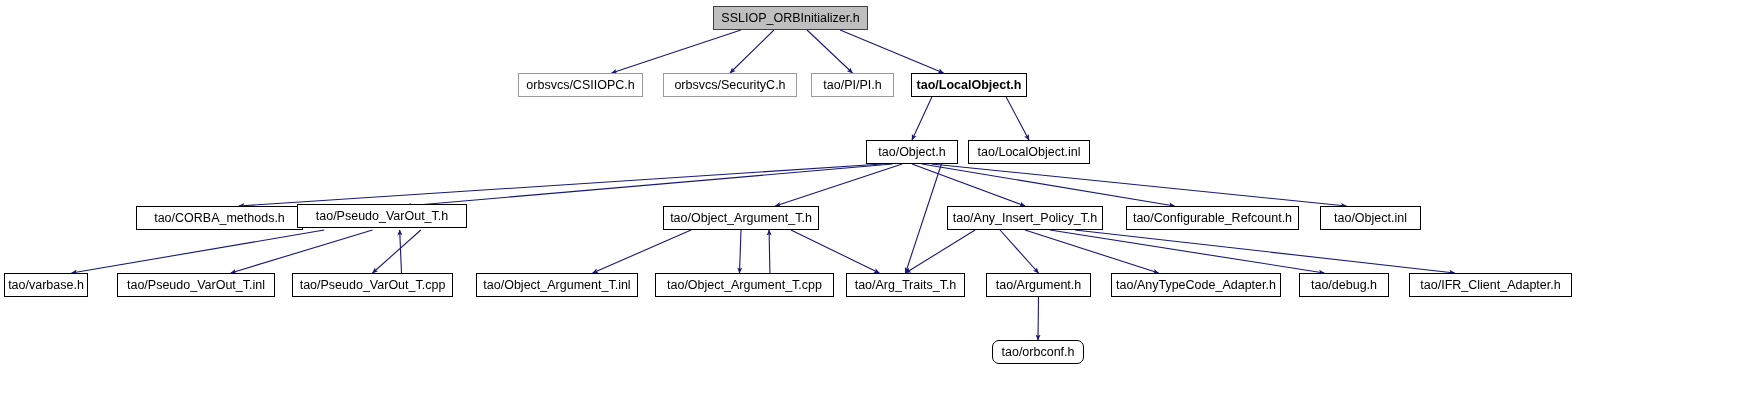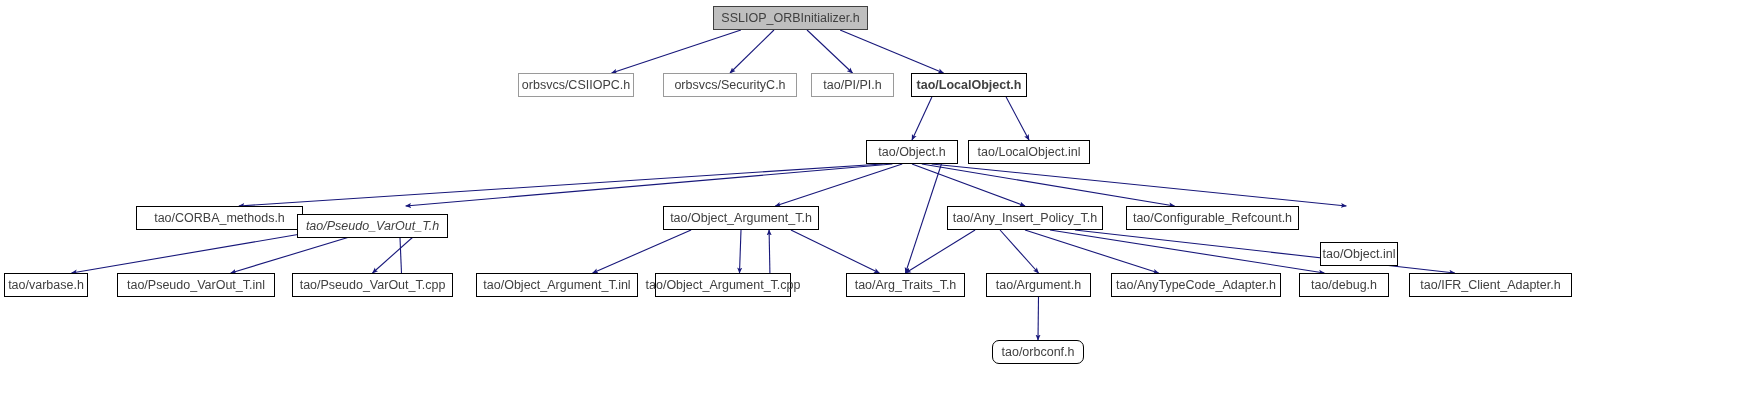--- a/index.html
+++ b/index.html
@@ -25,21 +25,21 @@
   }
   .node {
     position: absolute;
     box-sizing: border-box;
     display: flex;
     align-items: center;
     justify-content: center;
     height: 24px;
     background: #ffffff;
     border: 1px solid #9a9a9a;
-    color: #404040;
+    color: #000000;
     font-size: 12.5px;
     line-height: 1;
     white-space: nowrap;
     padding: 0 7px;
   }
   .node.strong {
     border: 1px solid #000000;
   }
   .node.root {
     background: #bfbfbf;
@@ -84,69 +84,69 @@
       <path d="M1000.04,230 L1038.5,273" stroke="#17177a" stroke-width="1.1" fill="none" marker-end="url(#arrow)"></path>
       <path d="M1025,230 L1158.6,273" stroke="#17177a" stroke-width="1.1" fill="none" marker-end="url(#arrow)"></path>
       <path d="M1049.96,230 L1324.2,273" stroke="#17177a" stroke-width="1.1" fill="none" marker-end="url(#arrow)"></path>
       <path d="M1074.92,230 L1454.64,273" stroke="#17177a" stroke-width="1.1" fill="none" marker-end="url(#arrow)"></path>
       <path d="M1038.5,297 L1038,340" stroke="#17177a" stroke-width="1.1" fill="none" marker-end="url(#arrow)"></path>
     </svg>
   <div id="node-layer">
       <div class="node root" style="left: 713px; top: 6px; width: 155px;">
         <span class="node-label">SSLIOP_ORBInitializer.h</span>
       </div>
-      <div class="node" style="left: 518px; top: 73px; width: 116px;">
+      <div class="node" style="left: 518px; top: 73px; width: 125px;">
         <span class="node-label">orbsvcs/CSIIOPC.h</span>
       </div>
       <div class="node" style="left: 663px; top: 73px; width: 134px;">
         <span class="node-label">orbsvcs/SecurityC.h</span>
       </div>
       <div class="node" style="left: 811px; top: 73px; width: 83px;">
         <span class="node-label">tao/PI/PI.h</span>
       </div>
       <div class="node strong" style="left: 911px; top: 73px; width: 116px; font-weight: bold;">
         <span class="node-label">tao/LocalObject.h</span>
       </div>
       <div class="node strong" style="left: 866px; top: 140px; width: 92px;">
         <span class="node-label">tao/Object.h</span>
       </div>
       <div class="node strong" style="left: 968px; top: 140px; width: 122px;">
         <span class="node-label">tao/LocalObject.inl</span>
       </div>
       <div class="node strong" style="left: 136px; top: 206px; width: 167px;">
         <span class="node-label">tao/CORBA_methods.h</span>
       </div>
-      <div class="node strong" style="left: 297px; top: 214px; width: 151px; font-style: italic;">
+      <div class="node strong" style="left: 297px; top: 204px; width: 170px;">
         <span class="node-label">tao/Pseudo_VarOut_T.h</span>
       </div>
       <div class="node strong" style="left: 663px; top: 206px; width: 156px;">
         <span class="node-label">tao/Object_Argument_T.h</span>
       </div>
       <div class="node strong" style="left: 947px; top: 206px; width: 156px;">
         <span class="node-label">tao/Any_Insert_Policy_T.h</span>
       </div>
       <div class="node strong" style="left: 1126px; top: 206px; width: 173px;">
         <span class="node-label">tao/Configurable_Refcount.h</span>
       </div>
-      <div class="node strong" style="left: 1320px; top: 206px; width: 78px; margin-top: 36px;">
+      <div class="node strong" style="left: 1320px; top: 206px; width: 101px;">
         <span class="node-label">tao/Object.inl</span>
       </div>
       <div class="node strong" style="left: 4px; top: 273px; width: 84px;">
         <span class="node-label">tao/varbase.h</span>
       </div>
       <div class="node strong" style="left: 117px; top: 273px; width: 158px;">
         <span class="node-label">tao/Pseudo_VarOut_T.inl</span>
       </div>
       <div class="node strong" style="left: 292px; top: 273px; width: 161px;">
         <span class="node-label">tao/Pseudo_VarOut_T.cpp</span>
       </div>
       <div class="node strong" style="left: 476px; top: 273px; width: 162px;">
         <span class="node-label">tao/Object_Argument_T.inl</span>
       </div>
-      <div class="node strong" style="left: 655px; top: 273px; width: 136px;">
+      <div class="node strong" style="left: 655px; top: 273px; width: 179px;">
         <span class="node-label">tao/Object_Argument_T.cpp</span>
       </div>
       <div class="node strong" style="left: 846px; top: 273px; width: 119px;">
         <span class="node-label">tao/Arg_Traits_T.h</span>
       </div>
       <div class="node strong" style="left: 986px; top: 273px; width: 105px;">
         <span class="node-label">tao/Argument.h</span>
       </div>
       <div class="node strong" style="left: 1111px; top: 273px; width: 170px; text-align: center;">
         <span class="node-label">tao/AnyTypeCode_Adapter.h</span>

